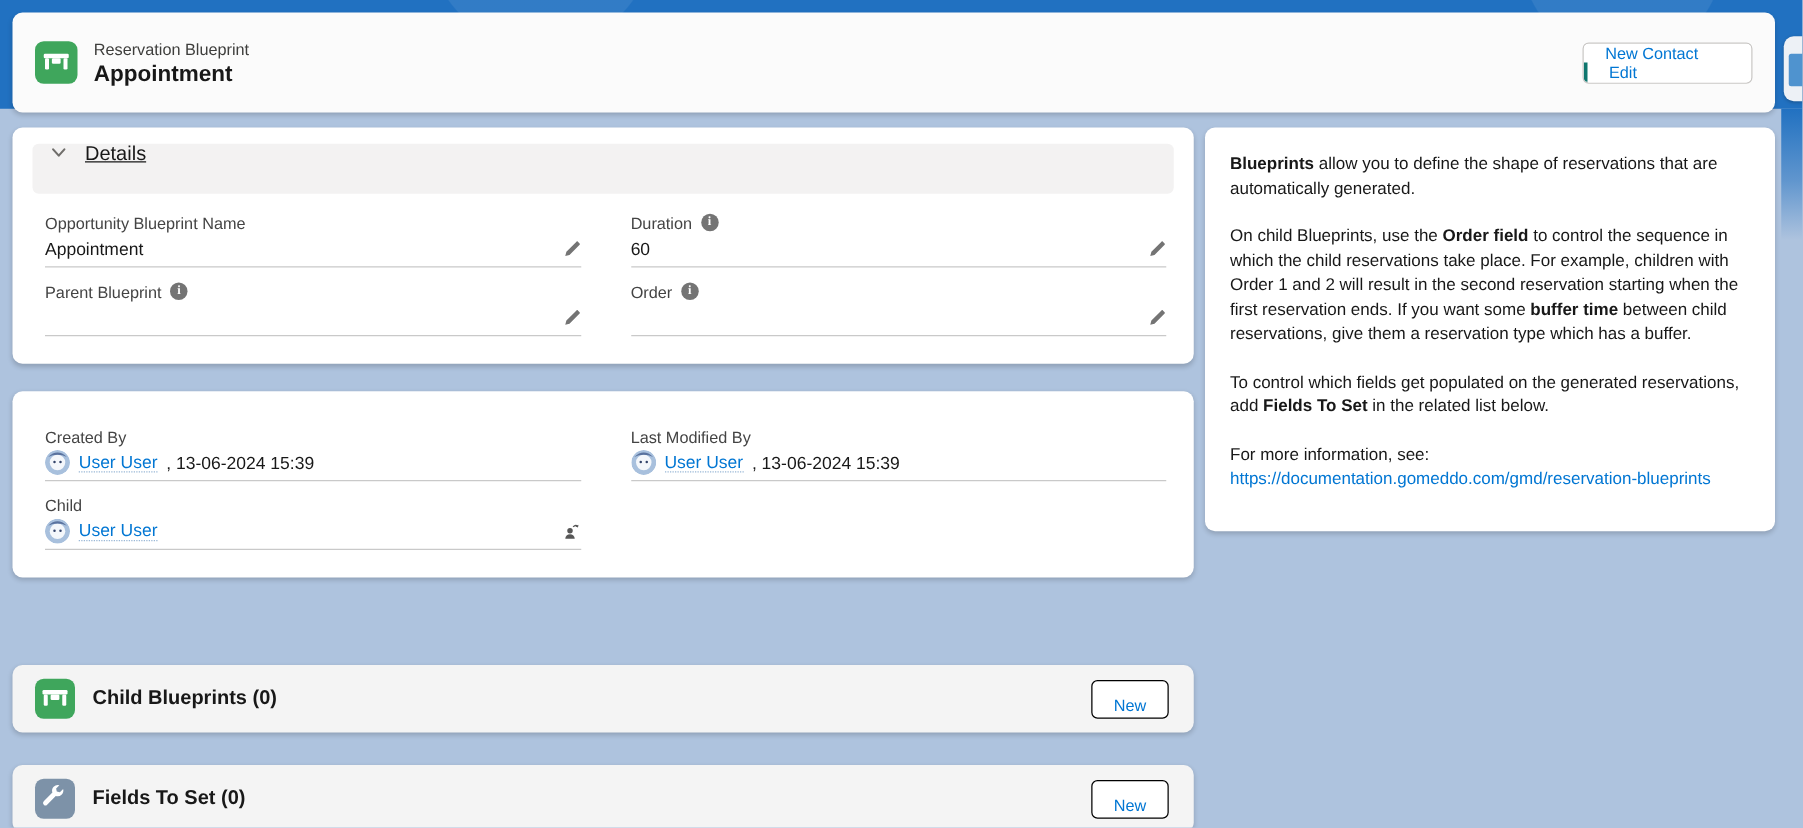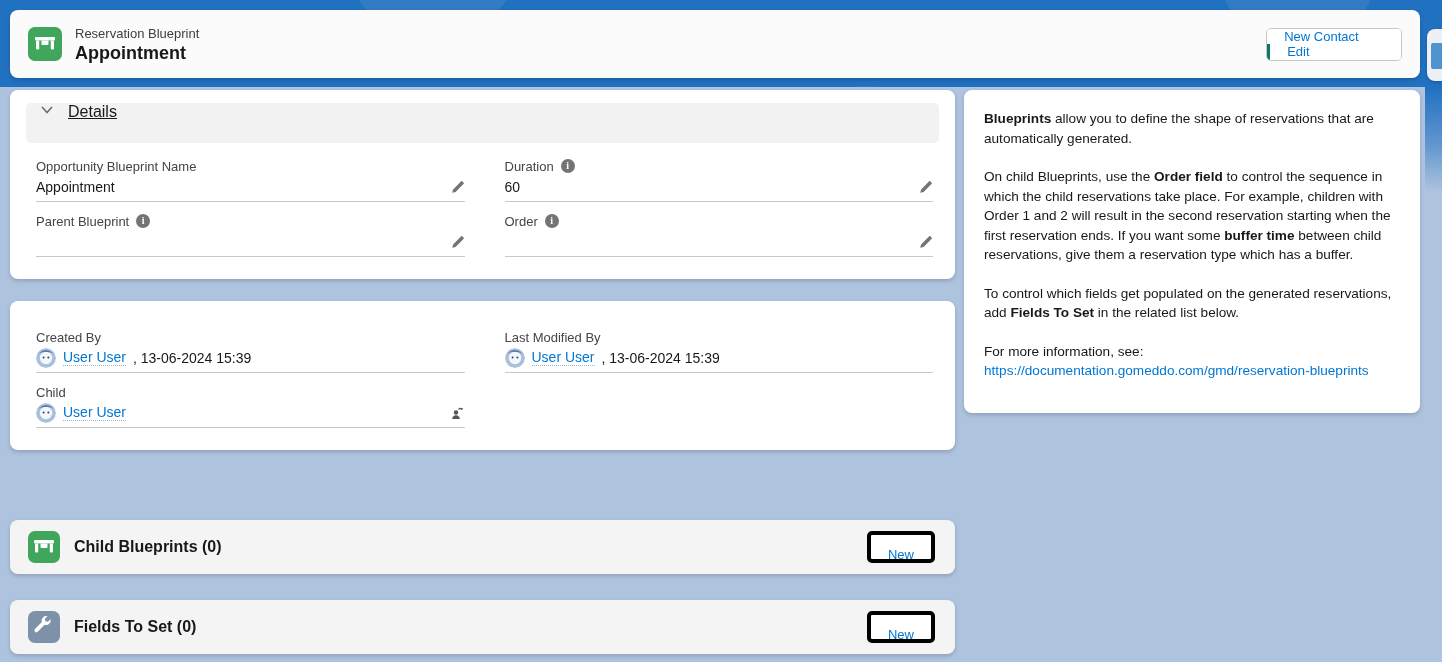--- a/index.html
+++ b/index.html
@@ -38,21 +38,21 @@
   }
   .edge-tab{
     position:absolute;top:29px;right:0;width:15px;height:52px;
     background:#edf1f6;border-radius:8px 0 0 8px;
     box-shadow:0 1px 3px rgba(0,0,0,0.25);
   }
   .edge-tab .inner{position:absolute;top:14px;left:4px;width:11px;height:26px;background:#4f93cf;border-radius:2px 0 0 2px;}
   .page{position:relative;z-index:1;padding:10px 22px 0 10px;}
   
   .header-card{
-    background:#fbfbfb;border-radius:8px;height:68px;
+    background:#fbfbfb;border-radius:8px;height:80px;
     box-shadow:0 2px 4px rgba(0,0,0,0.18);
     display:flex;align-items:center;padding:0 18px;
     margin-bottom:12px;
   }
   .obj-icon{
     width:34px;height:34px;border-radius:7px;background:var(--green);
     display:flex;align-items:center;justify-content:center;flex:0 0 auto;
   }
   .obj-icon.slate{background:var(--slate);border-radius:7px;}
   .header-titles{margin-left:13px;}
@@ -106,21 +106,21 @@
   .avatar{width:20px;height:20px;border-radius:50%;overflow:hidden;flex:0 0 auto;display:block;}
   
   .rel-card{
     background:#f4f4f4;border-radius:8px;height:54px;
     box-shadow:0 2px 4px rgba(0,0,0,0.18);
     display:flex;align-items:center;padding:0 20px 0 18px;
   }
   .rel-card .obj-icon{width:32px;height:32px;}
   .rel-title{font-size:16px;font-weight:700;margin-left:14px;color:var(--ink);}
   .new-btn{
-    margin-left:auto;background:#fff;border:4px solid #000000;border-radius:5px;
+    margin-left:auto;background:#fff;border:1px solid #000000;border-radius:5px;
     color:var(--accent);font-size:13px;font-family:inherit;height:31px;padding:12px 17px;cursor:pointer;
   }
   .gap-lg{height:48px;}
   .gap-md{height:26px;}
   
   .info-card{padding:19px 20px 16px 20px;font-size:13.6px;line-height:19.5px;color:var(--ink);}
   .info-card p{margin-bottom:19px;}
   .info-card p:last-child{margin-bottom:0;}
   .info-card b{font-weight:700;}
   .doc-link{color:var(--accent);text-decoration:none;cursor:pointer;display:inline-block;}

